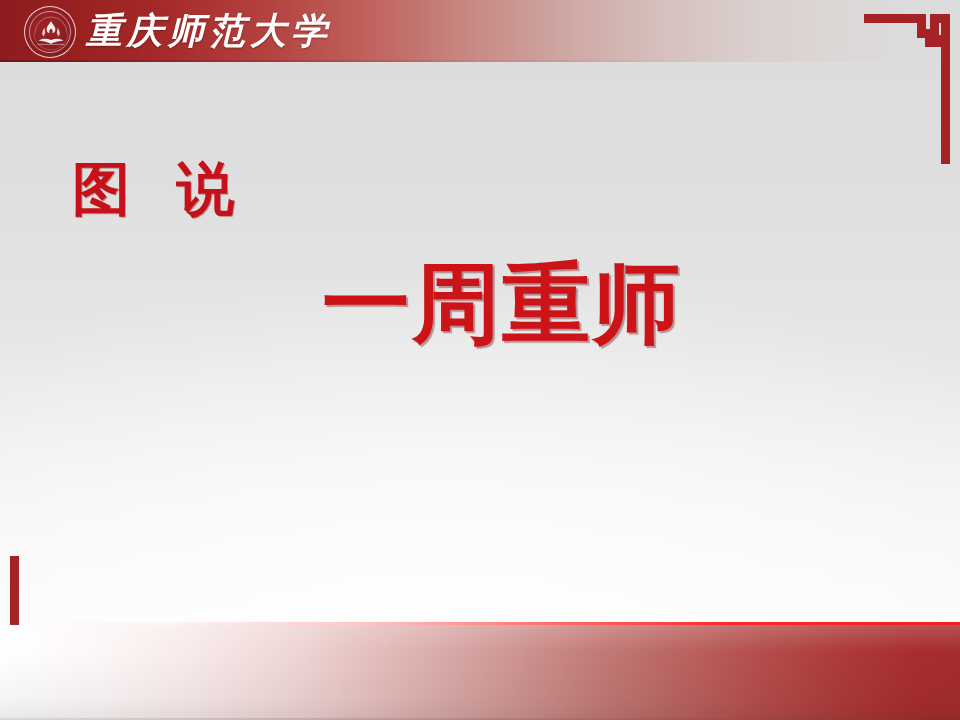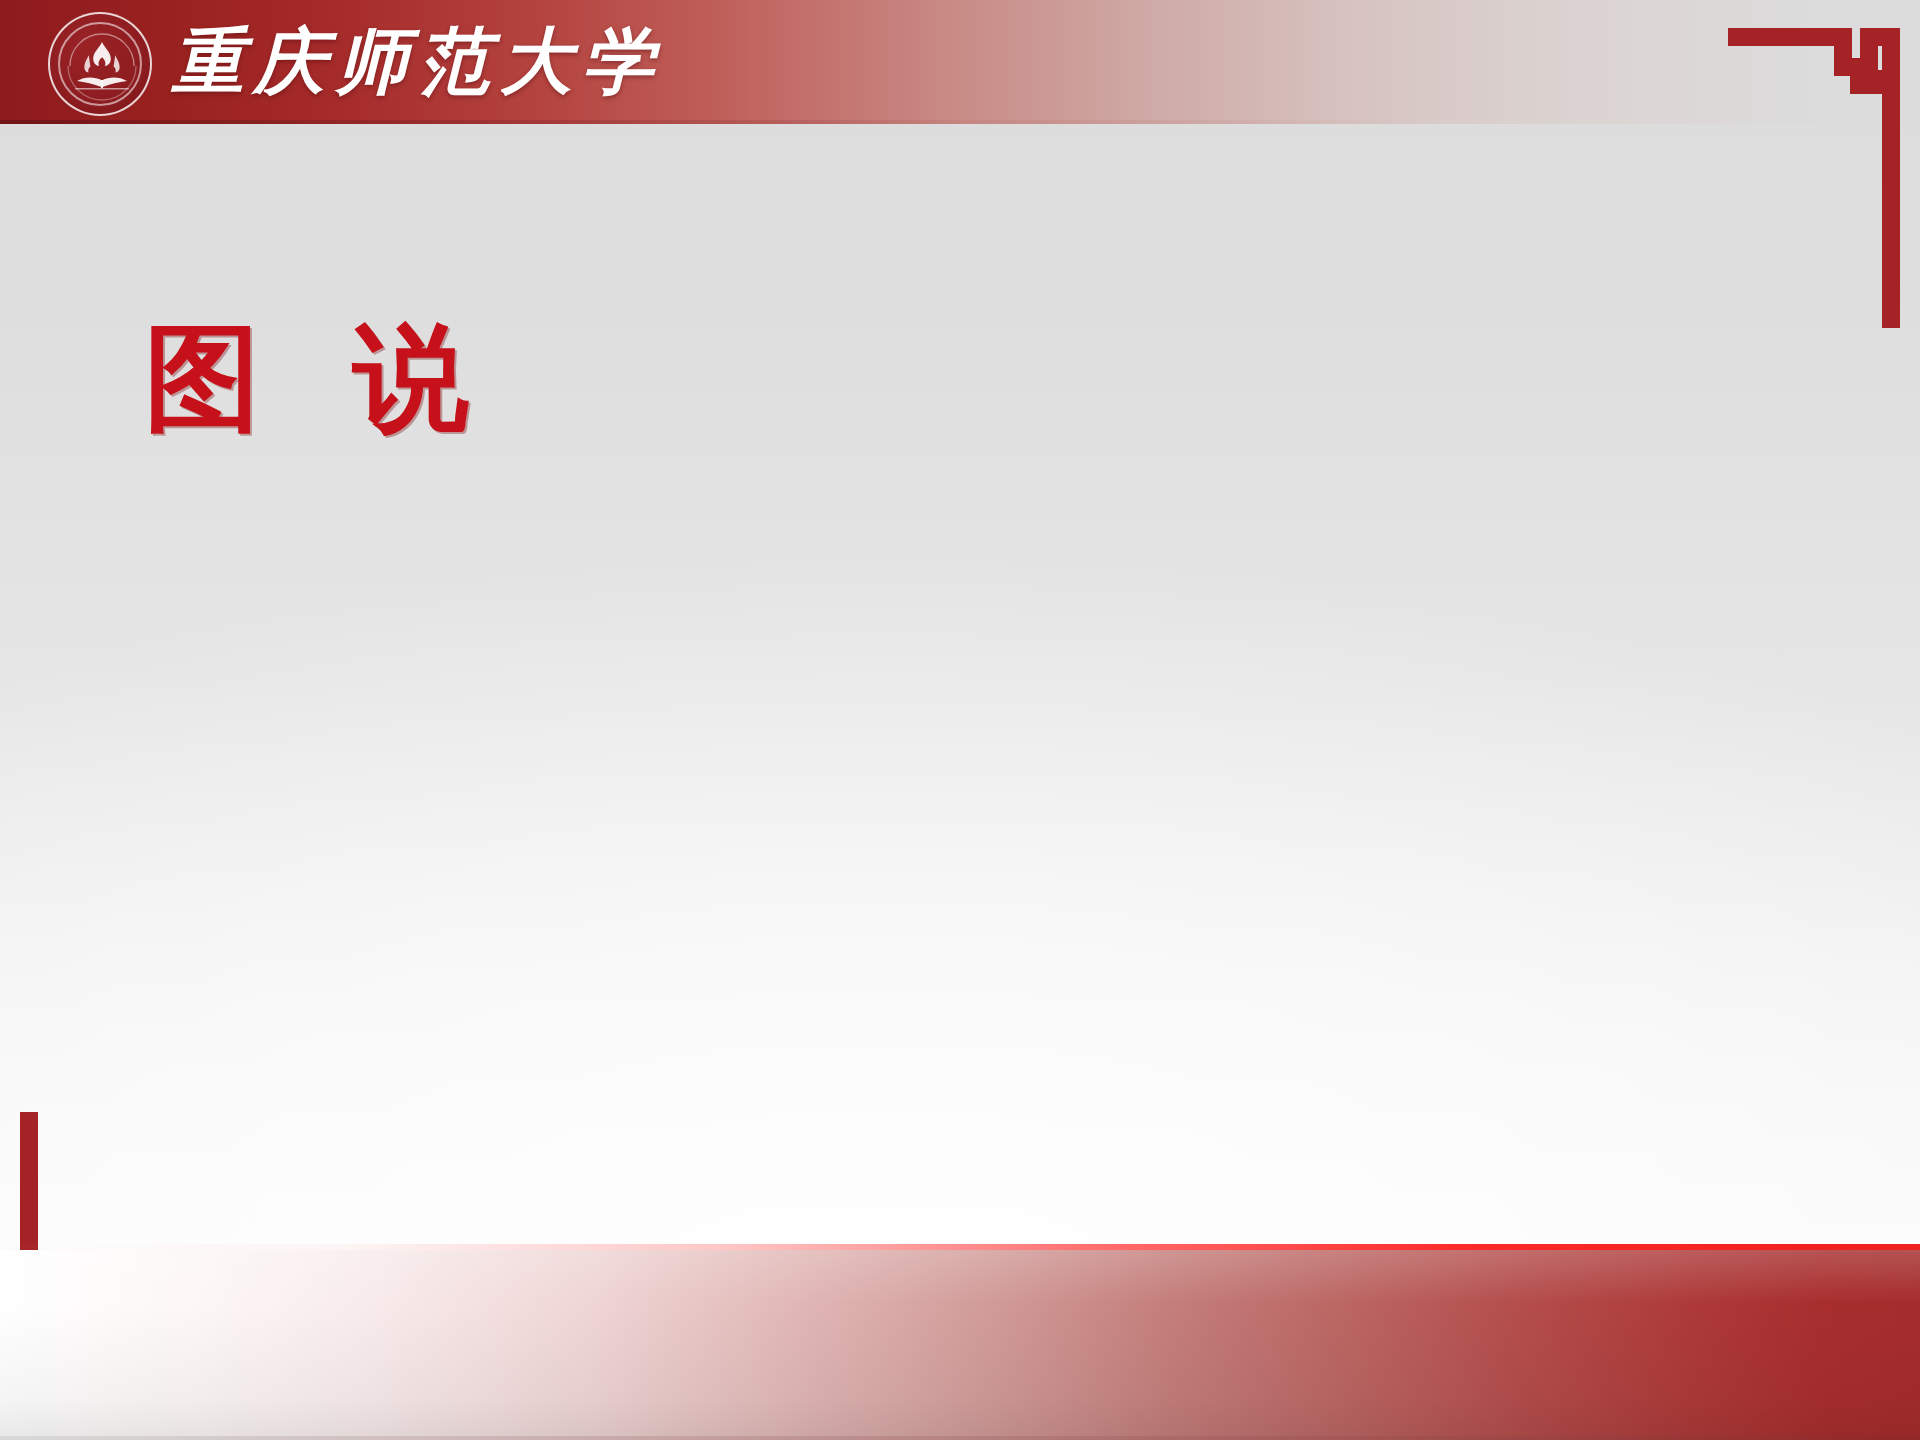--- a/index.html
+++ b/index.html
@@ -251,20 +251,21 @@
         <rect x="66" y="27" width="20" height="9"></rect>
         <rect x="77" y="6" width="9" height="24"></rect>
         <rect x="61" y="30" width="25" height="9"></rect>
         <rect x="77" y="30" width="9" height="126"></rect>
       </g>
     </svg>
   </div>
 
   <div id="title-tushuo">图 说</div>
 
+  <div id="title-main">一周重师</div>
 
 
   <div id="bottom-band">
     <div id="bottom-hairline"></div>
     <div id="bottom-fill"></div>
     <div id="bottom-baseline"></div>
   </div>
 
 </div>
 

